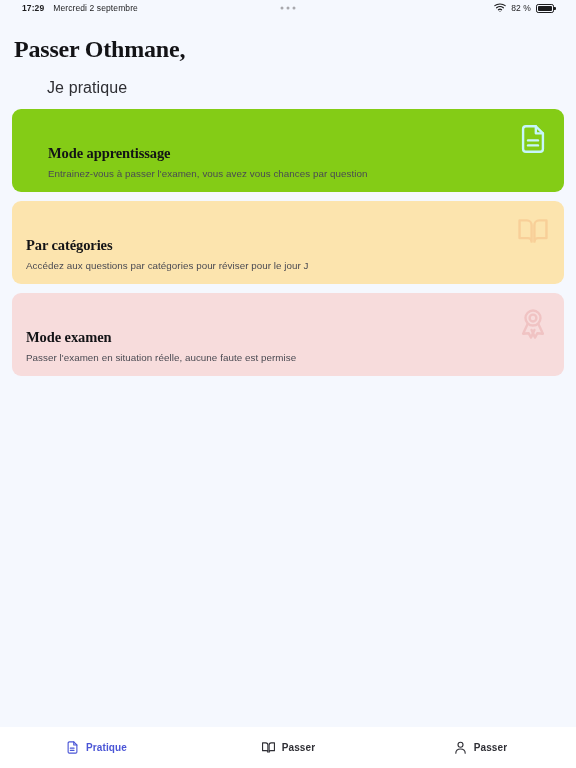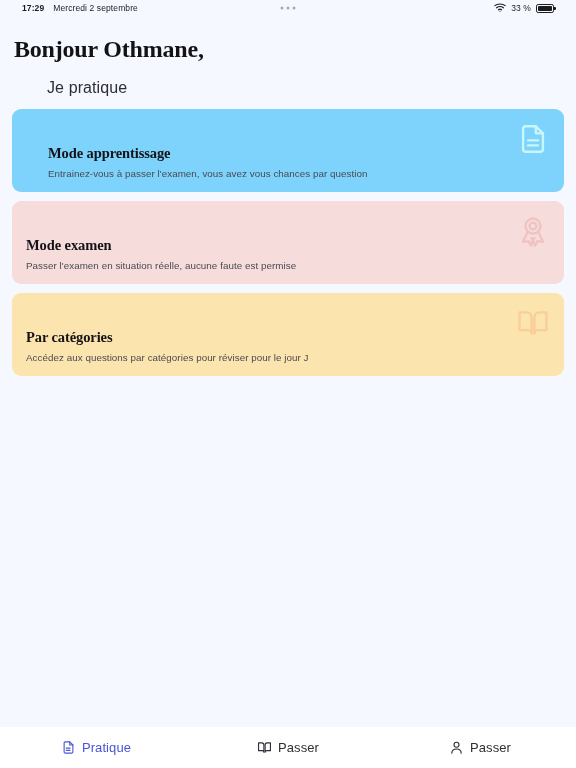--- a/index.html
+++ b/index.html
@@ -156,21 +156,21 @@
     flex: 1;
     display: flex;
     align-items: center;
     justify-content: center;
     gap: 6px;
     cursor: pointer;
     height: 100%;
   }
   .nav-icon { width: 15px; height: 15px; display: block; flex: none; }
   .nav-icon svg { width: 100%; height: 100%; display: block; }
-  .nav-label { font-size: 13px; letter-spacing: 0.1px; }
+  .nav-label { font-size: 10px; letter-spacing: 0.1px; font-weight: bold; }
   .nav-item.active .nav-label { color: #4a55d6; }
   .nav-item .nav-label { color: #2f2f35; }
 </style>
 </head>
 <body>
 
 <div class="status-bar">
   <div class="status-left">
     <span class="status-time">17:29</span>
     <span class="status-date">Mercredi 2 septembre</span>
@@ -184,71 +184,71 @@
 
   <div class="status-right">
     <span class="status-wifi">
       <svg width="12" height="9" viewBox="0 0 12 9" fill="none" stroke="#1c1c1e" stroke-width="1.1" stroke-linecap="round">
         <path d="M0.8 2.7 C3.6 0.4 8.4 0.4 11.2 2.7"></path>
         <path d="M2.6 4.8 C4.5 3.3 7.5 3.3 9.4 4.8"></path>
         <path d="M4.4 6.8 C5.3 6.1 6.7 6.1 7.6 6.8"></path>
         <circle cx="6" cy="8.2" r="0.55" fill="#1c1c1e" stroke="none"></circle>
       </svg>
     </span>
-    <span class="status-battery-pct">33 %</span>
+    <span class="status-battery-pct">82 %</span>
     <span class="batt-shell">
       <span class="batt-fill"></span>
     </span>
   </div>
 </div>
 
 <div class="header">
-  <div class="greeting">Bonjour Othmane,</div>
+  <div class="greeting">Passer Othmane,</div>
   <div class="section-label">Je pratique</div>
 </div>
 
 <div class="cards">
 
-  <div class="card" style="background:#7dd3fc;padding-left:36px;">
+  <div class="card" style="background:#84cc16;padding-left:36px;">
     <span class="card-icon">
       <svg viewBox="0 0 24 24" fill="none" stroke="#c7f6fb" stroke-width="1.7" stroke-linecap="round" stroke-linejoin="round">
         <path d="M14 3H7a2 2 0 0 0-2 2v14a2 2 0 0 0 2 2h10a2 2 0 0 0 2-2V8z"></path>
         <path d="M14 3v5h5"></path>
         <path d="M8.5 13h7"></path>
         <path d="M8.5 16.5h7"></path>
       </svg>
     </span>
     <div class="card-title">Mode apprentissage</div>
     <div class="card-desc">Entrainez-vous à passer l'examen, vous avez vous chances par question</div>
+  </div>
+
+  <div class="card" style="background:#fce4ae;">
+    <span class="card-icon">
+      <svg viewBox="0 0 24 24" fill="none" stroke="#f8cf98" stroke-width="1.7" stroke-linecap="round" stroke-linejoin="round">
+        <path d="M2.5 4.5h5.2a3.3 3.3 0 0 1 3.3 3.3v11.7a2.5 2.5 0 0 0-2.5-2.5H2.5z"></path>
+        <path d="M21.5 4.5h-5.2a3.3 3.3 0 0 0-3.3 3.3v11.7a2.5 2.5 0 0 1 2.5-2.5h6z"></path>
+      </svg>
+    </span>
+    <div class="card-title">Par catégories</div>
+    <div class="card-desc">Accédez aux questions par catégories pour réviser pour le jour J</div>
   </div>
 
   <div class="card" style="background:#f7dcdc;">
     <span class="card-icon">
       <svg viewBox="0 0 24 24" fill="none" stroke="#f0c3c3" stroke-width="1.7" stroke-linecap="round" stroke-linejoin="round">
         <circle cx="12" cy="8.5" r="5.3"></circle>
         <circle cx="12" cy="8.5" r="2.4"></circle>
         <path d="M8.2 12.7 L5 19.6 L8.9 19.2 L10.6 22.3 L13 16.9"></path>
         <path d="M15.8 12.7 L19 19.6 L15.1 19.2 L13.4 22.3 L11 16.9"></path>
       </svg>
     </span>
     <div class="card-title">Mode examen</div>
     <div class="card-desc">Passer l'examen en situation réelle, aucune faute est permise</div>
   </div>
 
-  <div class="card" style="background:#fce4ae;">
-    <span class="card-icon">
-      <svg viewBox="0 0 24 24" fill="none" stroke="#f8cf98" stroke-width="1.7" stroke-linecap="round" stroke-linejoin="round">
-        <path d="M2.5 4.5h5.2a3.3 3.3 0 0 1 3.3 3.3v11.7a2.5 2.5 0 0 0-2.5-2.5H2.5z"></path>
-        <path d="M21.5 4.5h-5.2a3.3 3.3 0 0 0-3.3 3.3v11.7a2.5 2.5 0 0 1 2.5-2.5h6z"></path>
-      </svg>
-    </span>
-    <div class="card-title">Par catégories</div>
-    <div class="card-desc">Accédez aux questions par catégories pour réviser pour le jour J</div>
-  </div>
-
 </div>
 
 <div class="bottom-nav">
 
   <div class="nav-item active">
     <span class="nav-icon">
       <svg viewBox="0 0 24 24" fill="none" stroke="#4a55d6" stroke-width="1.8" stroke-linecap="round" stroke-linejoin="round">
         <path d="M14 3H7a2 2 0 0 0-2 2v14a2 2 0 0 0 2 2h10a2 2 0 0 0 2-2V8z"></path>
         <path d="M14 3v5h5"></path>
         <path d="M8.5 13h6"></path>

